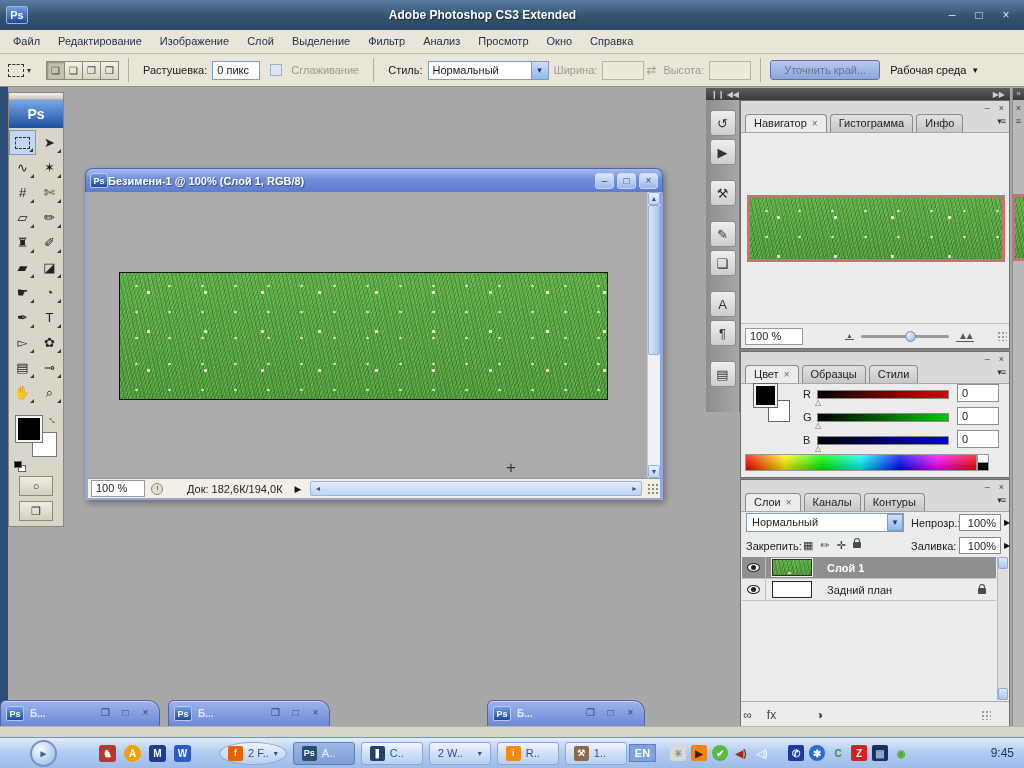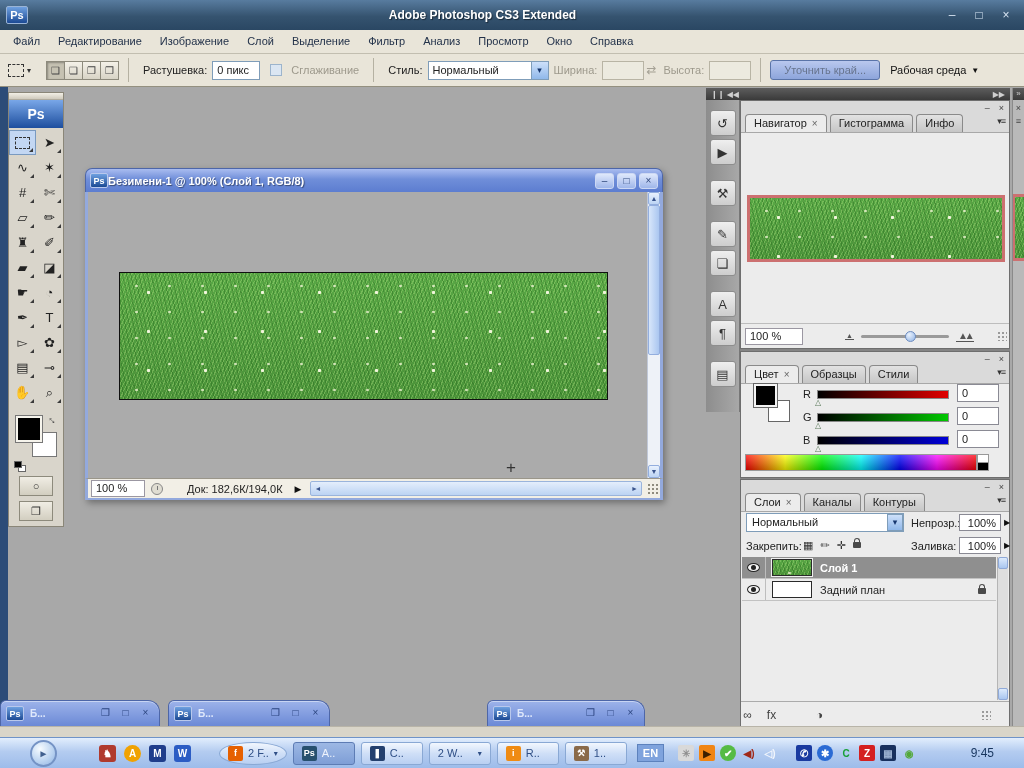--- a/index.html
+++ b/index.html
@@ -182,21 +182,21 @@
   .va-opacity{left:263px;top:38px}
   .va-fill{left:263px;top:61px}
   .lab-lock{position:absolute;left:5px;top:60px}
   .lock-icons{position:absolute;left:62px;top:57px;display:flex;gap:7px;align-items:center;height:16px}
   .lock-icons .li{font-size:11px;color:#333;display:flex;align-items:center;justify-content:center}
   .lab-fill{position:absolute;left:170px;top:60px}
   .layer-rows{position:absolute;left:1px;right:13px;top:77px}
   .layer-row{height:22px;display:flex;align-items:center;border-bottom:1px solid #c2c2c2;background:#ececec}
   .layer-row.selected{background:#8f8f8f}
   .layer-row.selected .l-name{color:#fff;font-weight:bold}
-  .l-name{margin-left:8px;color:#222}
+  .l-name{margin-left:15px;color:#222}
   .l-name.italic{}
   .eye-cell{width:24px;align-self:stretch;border-right:1px solid #bdbdbd;display:flex;align-items:center;justify-content:center}
   .eye{width:13px;height:9px;border:1px solid #222;border-radius:50%;position:relative;background:#f4f4f4}
   .eye::after{content:"";position:absolute;left:3px;top:1px;width:5px;height:5px;background:#222;border-radius:50%}
   .layer-thumb{width:40px;height:17px;margin-left:6px;border:1px solid #2a2a2a;outline:1px solid #eee}
   .thumb-white{background:#fff}
   .l-lock{margin-left:auto;margin-right:10px}
   .padlock{width:8px;height:6px;background:#4a4a4a;position:relative;border-radius:1px;display:inline-block}
   .padlock::before{content:"";position:absolute;left:1px;top:-4px;width:4px;height:4px;border:1px solid #4a4a4a;
     border-bottom:none;border-radius:3px 3px 0 0}
@@ -237,27 +237,27 @@
     display:flex;align-items:center;justify-content:center;flex:none}
   .tbtns{display:flex;gap:6px;margin-left:28px}
   .tbtn{height:23px;min-width:62px;padding:0 8px;border-radius:3px;border:1px solid #89a8d4;flex:none;
     background:linear-gradient(#f2f7fe,#cfdff7 50%,#b9cff2);display:flex;align-items:center;gap:5px;color:#2f4f86}
   .tbtn.active{background:linear-gradient(#9db8e4,#7e9ed6);border-color:#5d7cb4;color:#eef3fc}
   .tb-icon{width:15px;height:15px;border-radius:2px;display:flex;align-items:center;justify-content:center;
     color:#fff;font-size:9px;font-weight:bold;flex:none}
   .tb-icon:empty{display:none}
   .grp-arrow{margin-left:auto;font-size:8px}
   .grp-arrow:empty{display:none}
-  .lang-box{margin-left:10px;padding:2px 5px;background:#7fa3dd;border:1px solid #5d82bd;color:#fff;font-weight:bold;flex:none}
+  .lang-box{margin-left:2px;padding:2px 5px;background:#7fa3dd;border:1px solid #5d82bd;color:#fff;font-weight:bold;flex:none}
   .tray{display:flex;gap:5px;align-items:center;margin-left:14px}
   .tray.g2{margin-left:18px}
   .tray-icon{width:16px;height:16px;border-radius:2px;display:flex;align-items:center;justify-content:center;
     font-size:10px;font-weight:bold;flex:none}
   .round{border-radius:50% !important}
-  .tb-clock{margin-left:auto;margin-right:22px;color:#17355e;font-size:12px}
+  .tb-clock{margin-left:auto;margin-right:2px;color:#17355e;font-size:12px}
 </style>
 </head>
 <body>
 
 <div id="screen">
 
   <div class="app-titlebar">
     <span class="app-icon">Ps</span>
     <span class="app-title">Adobe Photoshop CS3 Extended</span>
     <span class="win-btn">–</span>

